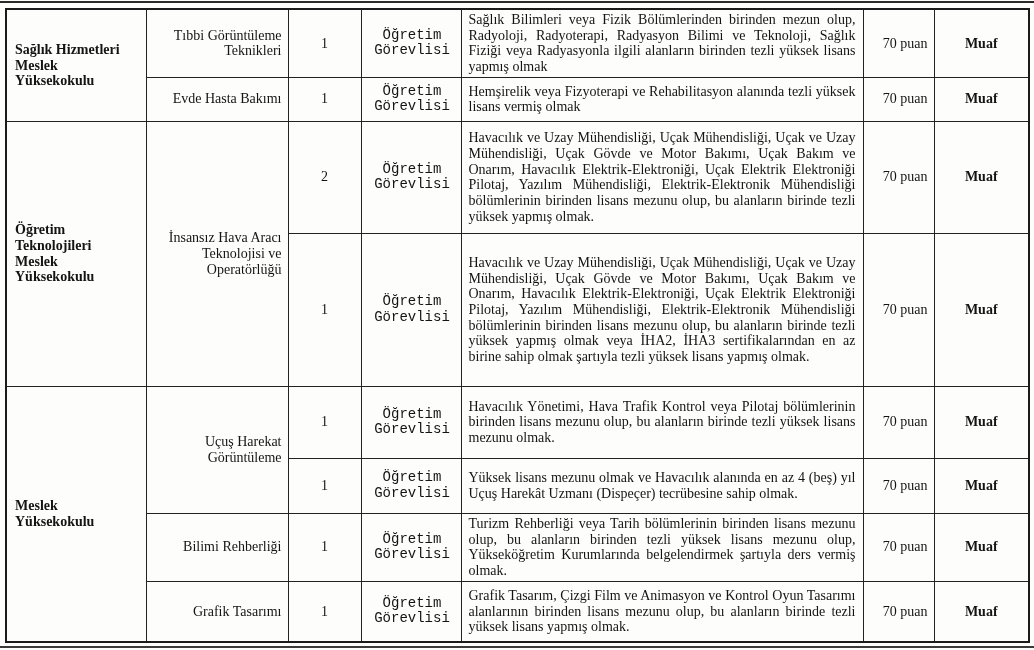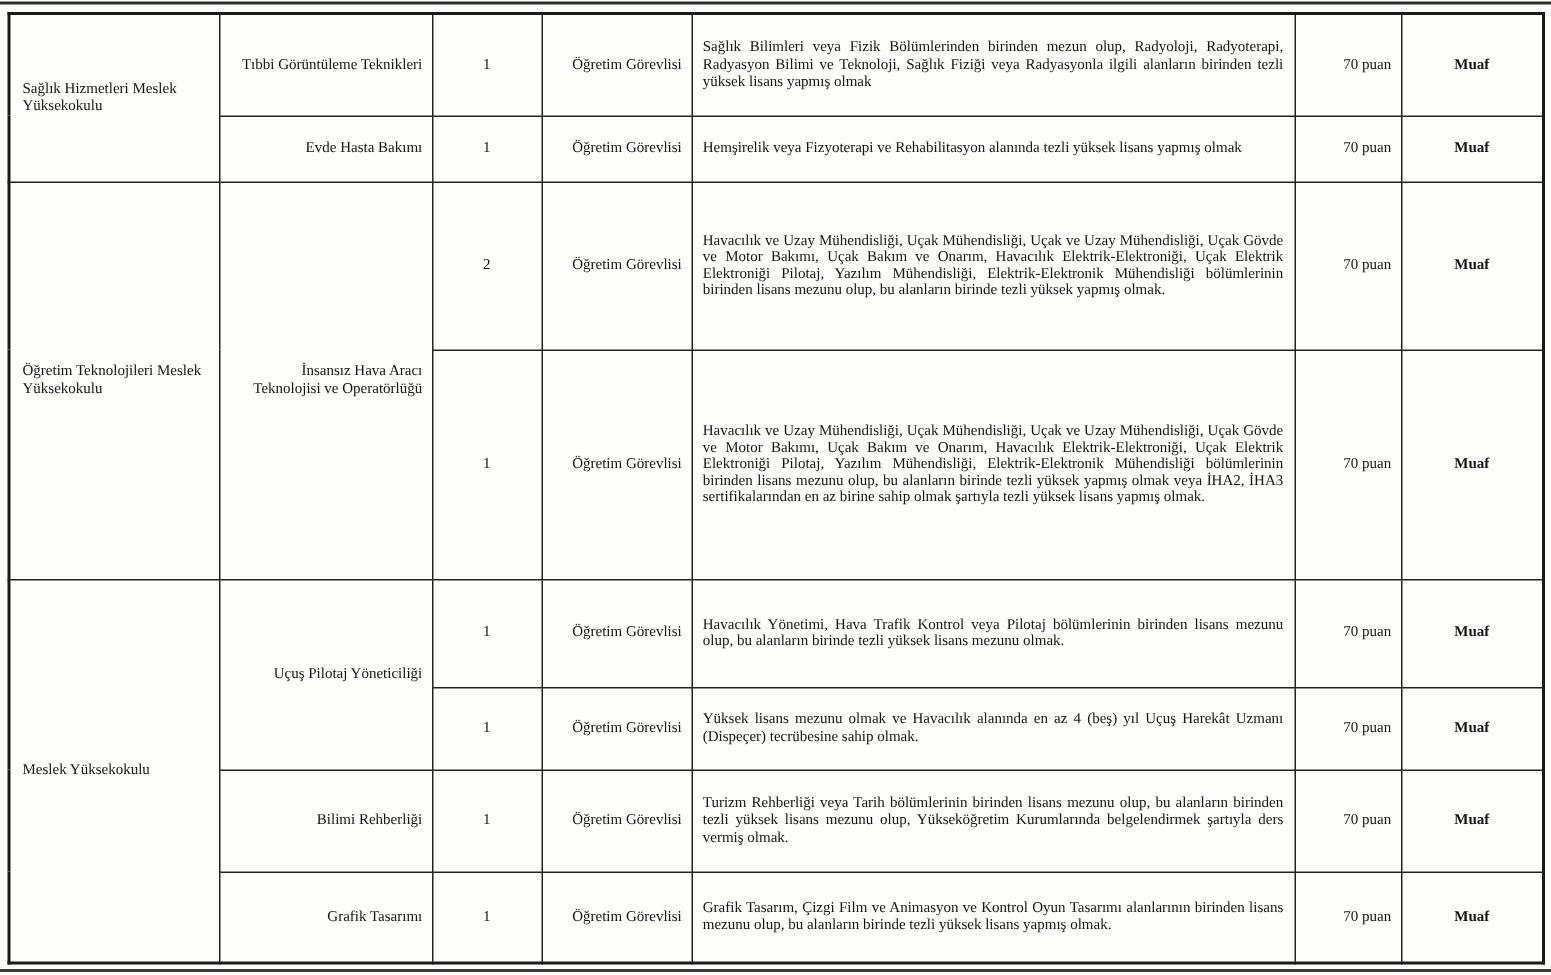--- a/index.html
+++ b/index.html
@@ -22,38 +22,38 @@
   table.vacancy {
     position: absolute; left: 5px; top: 8px;
     width: 1023px;
     border-collapse: collapse;
     table-layout: fixed;
     border: 2px solid #1b1b1b;
   }
   .vacancy td {
     border: 1px solid #222222;
     vertical-align: middle;
-    font-size: 10px;
+    font-size: 14px;
     line-height: 1.12;
     padding: 3px 6px;
     overflow: hidden;
   }
   td.school {
-    font-weight: normal;
+    font-weight: bold;
     text-align: left;
     padding-left: 8px;
     padding-right: 10px;
   }
   td.program {
     text-align: right;
     padding-left: 8px;
     padding-right: 6px;
   }
   td.count { text-align: center; }
-  td.position { text-align: right; padding-left: 8px; }
+  td.position { text-align: center; padding-left: 8px; font-family: Liberation Mono, monospace; }
   td.requirement {
     text-align: justify;
     padding: 2px 7px;
   }
   td.score { text-align: right; }
   td.exemption { text-align: center; font-weight: bold; }
 
   tr.r1 { height: 68px; }
   tr.r2 { height: 44px; }
   tr.r3 { height: 112px; }
@@ -86,21 +86,21 @@
       <td class="count">1</td>
       <td class="position">Öğretim Görevlisi</td>
       <td class="requirement">Sağlık Bilimleri veya Fizik Bölümlerinden birinden mezun olup, Radyoloji, Radyoterapi, Radyasyon Bilimi ve Teknoloji, Sağlık Fiziği veya Radyasyonla ilgili alanların birinden tezli yüksek lisans yapmış olmak</td>
       <td class="score">70 puan</td>
       <td class="exemption">Muaf</td>
     </tr>
     <tr class="r2">
       <td class="program">Evde Hasta Bakımı</td>
       <td class="count">1</td>
       <td class="position">Öğretim Görevlisi</td>
-      <td class="requirement">Hemşirelik veya Fizyoterapi ve Rehabilitasyon alanında tezli yüksek lisans yapmış olmak</td>
+      <td class="requirement">Hemşirelik veya Fizyoterapi ve Rehabilitasyon alanında tezli yüksek lisans vermiş olmak</td>
       <td class="score">70 puan</td>
       <td class="exemption">Muaf</td>
     </tr>
     <tr class="r3">
       <td class="school" rowspan="2">Öğretim Teknolojileri Meslek Yüksekokulu</td>
       <td class="program" rowspan="2">İnsansız Hava Aracı Teknolojisi ve Operatörlüğü</td>
       <td class="count">2</td>
       <td class="position">Öğretim Görevlisi</td>
       <td class="requirement">Havacılık ve Uzay Mühendisliği, Uçak Mühendisliği, Uçak ve Uzay Mühendisliği, Uçak Gövde ve Motor Bakımı, Uçak Bakım ve Onarım, Havacılık Elektrik-Elektroniği, Uçak Elektrik Elektroniği Pilotaj, Yazılım Mühendisliği, Elektrik-Elektronik Mühendisliği bölümlerinin birinden lisans mezunu olup, bu alanların birinde tezli yüksek yapmış olmak.</td>
       <td class="score">70 puan</td>
@@ -108,21 +108,21 @@
     </tr>
     <tr class="r4">
       <td class="count">1</td>
       <td class="position">Öğretim Görevlisi</td>
       <td class="requirement">Havacılık ve Uzay Mühendisliği, Uçak Mühendisliği, Uçak ve Uzay Mühendisliği, Uçak Gövde ve Motor Bakımı, Uçak Bakım ve Onarım, Havacılık Elektrik-Elektroniği, Uçak Elektrik Elektroniği Pilotaj, Yazılım Mühendisliği, Elektrik-Elektronik Mühendisliği bölümlerinin birinden lisans mezunu olup, bu alanların birinde tezli yüksek yapmış olmak veya İHA2, İHA3 sertifikalarından en az birine sahip olmak şartıyla tezli yüksek lisans yapmış olmak.</td>
       <td class="score">70 puan</td>
       <td class="exemption">Muaf</td>
     </tr>
     <tr class="r5">
       <td class="school" rowspan="4">Meslek Yüksekokulu</td>
-      <td class="program" rowspan="2">Uçuş Pilotaj Yöneticiliği</td>
+      <td class="program" rowspan="2">Uçuş Harekat Görüntüleme</td>
       <td class="count">1</td>
       <td class="position">Öğretim Görevlisi</td>
       <td class="requirement">Havacılık Yönetimi, Hava Trafik Kontrol veya Pilotaj bölümlerinin birinden lisans mezunu olup, bu alanların birinde tezli yüksek lisans mezunu olmak.</td>
       <td class="score">70 puan</td>
       <td class="exemption">Muaf</td>
     </tr>
     <tr class="r6">
       <td class="count">1</td>
       <td class="position">Öğretim Görevlisi</td>
       <td class="requirement">Yüksek lisans mezunu olmak ve Havacılık alanında en az 4 (beş) yıl Uçuş Harekât Uzmanı (Dispeçer) tecrübesine sahip olmak.</td>

